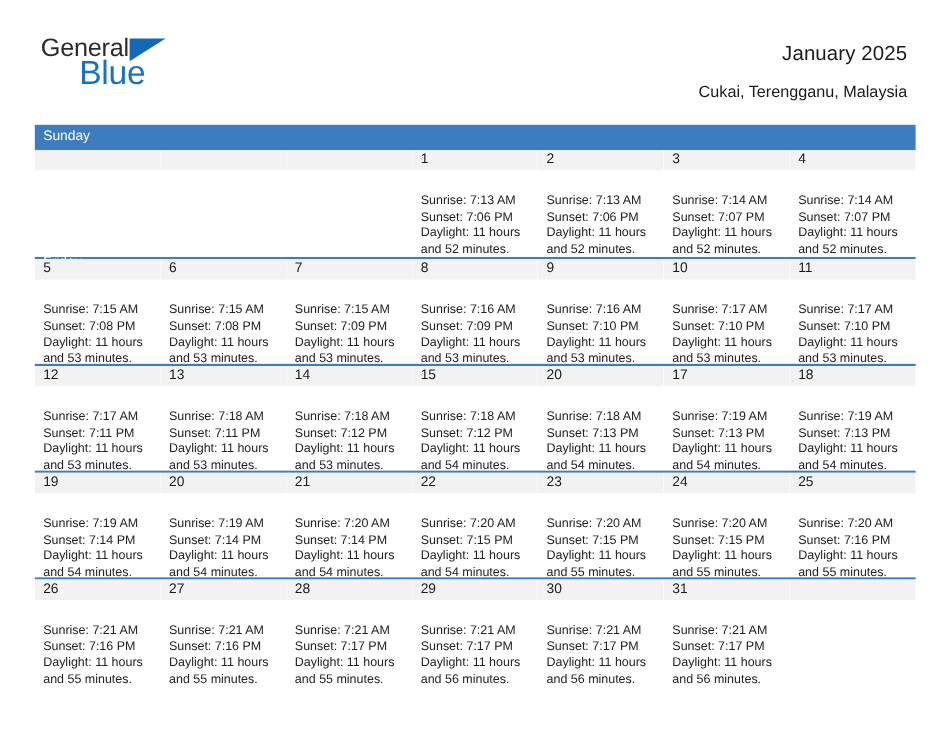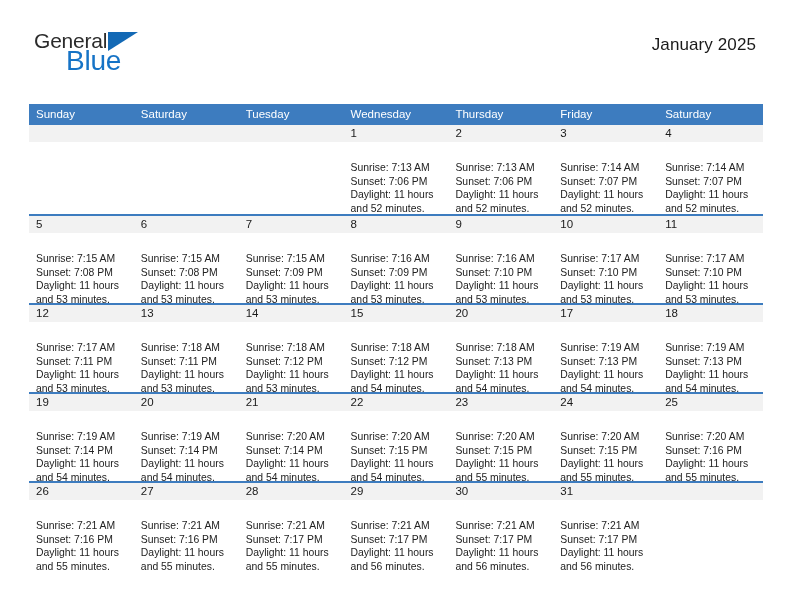--- a/index.html
+++ b/index.html
@@ -67,20 +67,21 @@
   
   .calendar {
     position:absolute;
     left:29px; top:104px;
     width:734px;
   }
   .weekdays {
     display:flex;
     background:#3d7cbf;
     height:21px;
+    flex-direction:column;
   }
   .weekday {
     flex:1 1 0;
     color:#ffffff;
     font-size:11.5px;
     line-height:21px;
     padding-left:7px;
     white-space:nowrap;
   }
   .week {
@@ -122,20 +123,21 @@
   <div class="header">
 
     <div class="logo">
       <span class="logo-general">General</span>
       <span class="logo-tri"></span>
       <span class="logo-blue">Blue</span>
     </div>
 
     <div class="title-block">
       <div class="month-title">January 2025</div>
+      <div class="location">Cukai, Terengganu, Malaysia</div>
     </div>
 
   </div>
 
   <div class="calendar">
 
     <div class="weekdays">
       <div class="weekday">Sunday</div>
       <div class="weekday">Saturday</div>
       <div class="weekday">Tuesday</div>

